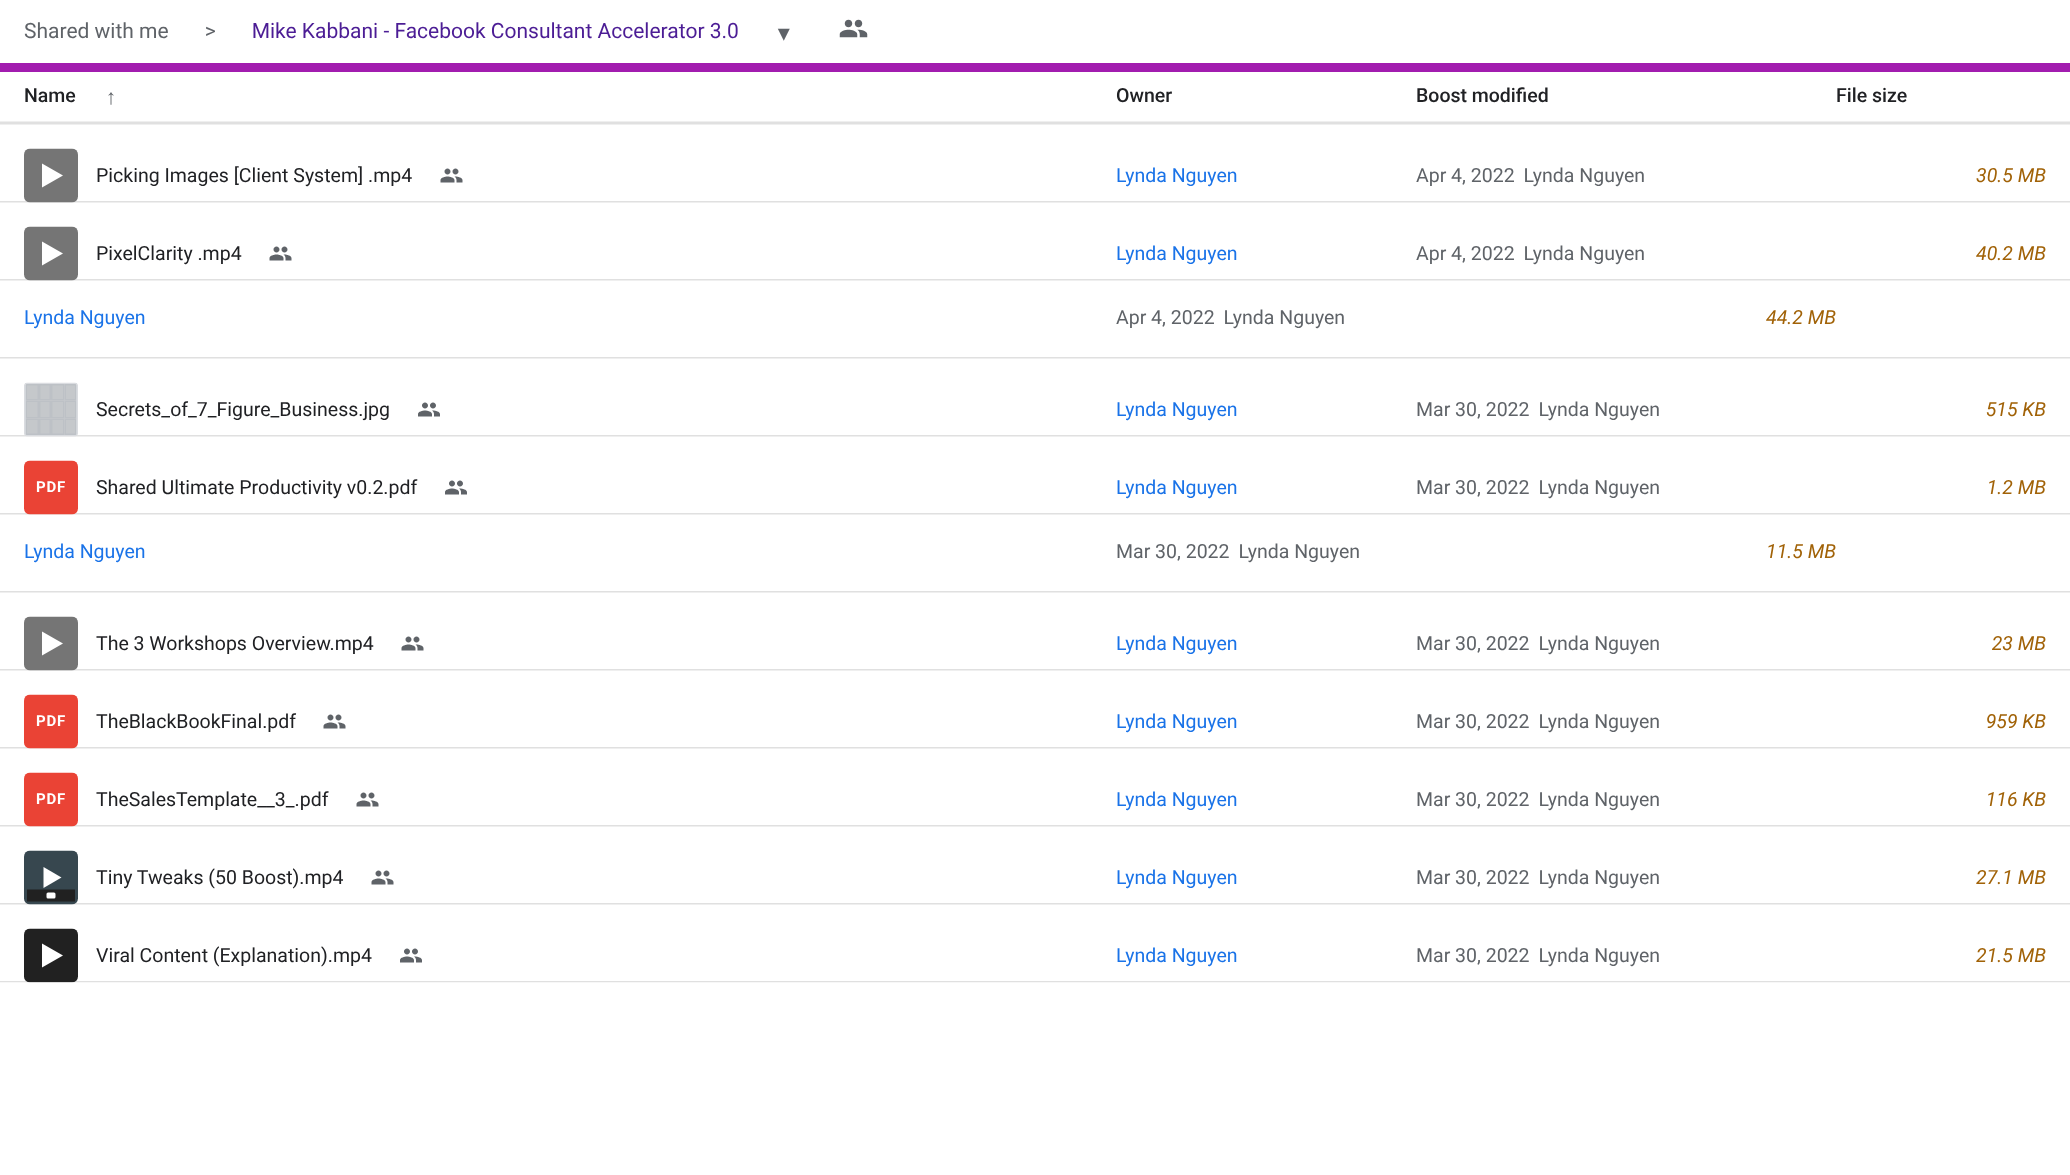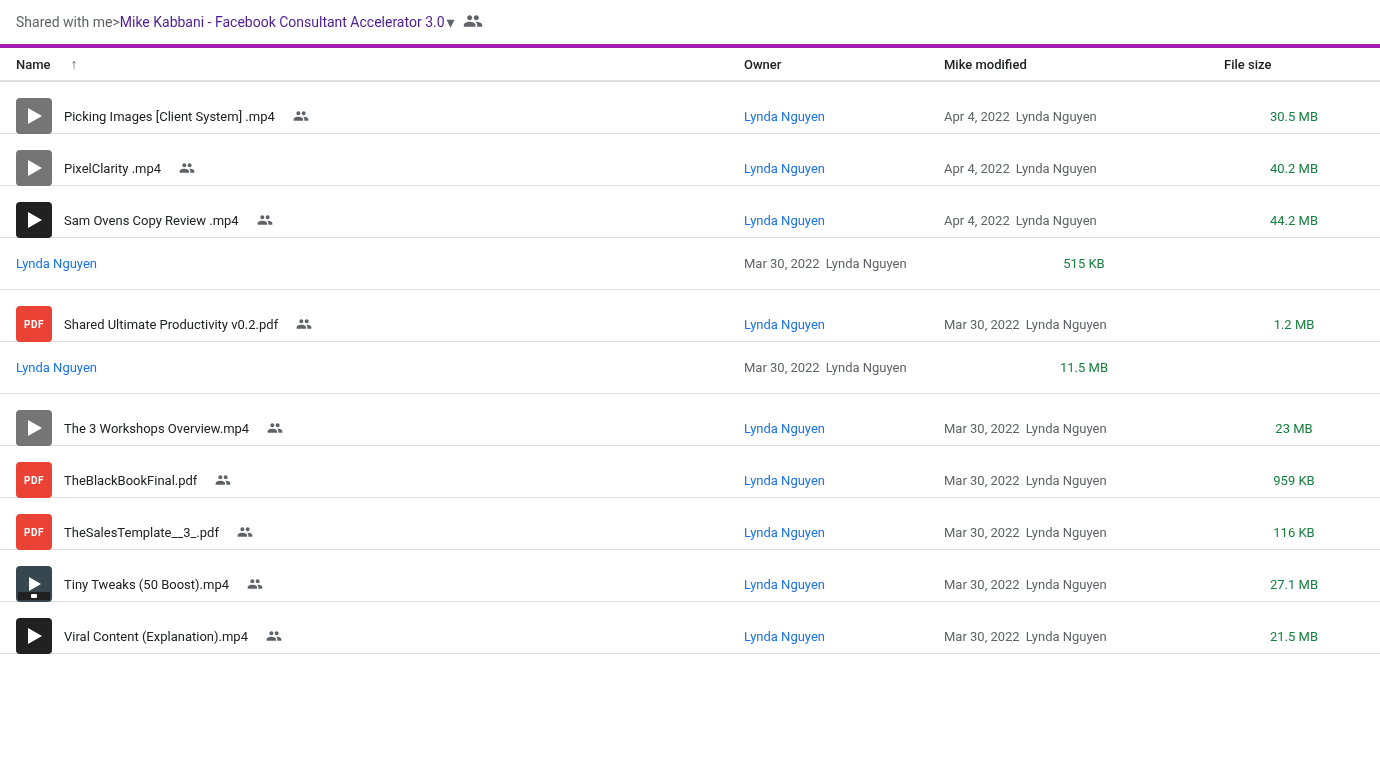--- a/index.html
+++ b/index.html
@@ -7,23 +7,23 @@
       font-family: 'Roboto', Arial, sans-serif;
       font-size: 14px;
       background: #fff;
       color: #202124;
     }
 
     .breadcrumb-bar {
       display: flex;
       align-items: center;
       padding: 8px 16px;
-      border-bottom: 4px solid #a21caf;
+      border-bottom: 6px solid #a21caf;
       height: 48px;
-      gap: 0;
+      gap: 24px;
     }
 
     .breadcrumb-link {
       color: #5f6368;
       font-size: 14px;
       cursor: pointer;
       text-decoration: none;
     }
 
     .breadcrumb-separator {
@@ -125,22 +125,23 @@
     .modified-date {
       color: #5f6368;
     }
 
     .modified-person {
       color: #5f6368;
     }
 
     .size-cell {
       font-size: 13px;
-      color: #15803d;
-      text-align: center;
+      color: #a16207;
+      text-align: right;
+      font-style: italic;
     }
   </style>
 </head>
 <body>
 
 <div class="breadcrumb-bar">
   <a class="breadcrumb-link">Shared with me</a>
   <span class="breadcrumb-separator">&gt;</span>
   <span class="breadcrumb-current">Mike Kabbani - Facebook Consultant Accelerator 3.0</span>
   <span class="breadcrumb-dropdown">▾</span>
@@ -152,21 +153,21 @@
 </div>
 
 <div class="table-container">
 
   <div class="table-header">
     <div class="col-name">
       <span>Name</span>
       <span class="sort-icon">↑</span>
     </div>
     <div>Owner</div>
-    <div>Mike modified</div>
+    <div>Boost modified</div>
     <div>File size</div>
   </div>
 
   <div id="table-body">
       <div class="table-row">
     <div class="file-name-cell">
       <div class="file-icon">
             <div style="width:36px;height:36px;background:#757575;border-radius:4px;display:flex;align-items:center;justify-content:center;">
         <div style="width:0;height:0;border-top:8px solid transparent;border-bottom:8px solid transparent;border-left:14px solid #fff;margin-left:2px;"></div>
       </div>
@@ -196,39 +197,50 @@
 </svg>
     </div>
     <div class="owner-cell">Lynda Nguyen</div>
     <div class="modified-cell">
       <span class="modified-date">Apr 4, 2022</span>
       <span class="modified-person">Lynda Nguyen</span>
     </div>
     <div class="size-cell">40.2 MB</div>
   </div>
       <div class="table-row">
-    <div class="file-name-cell">
-      <div class="file-icon">
-            <div style="width:36px;height:36px;background:#212121;border-radius:4px;display:flex;align-items:center;justify-content:center;">
-        <div style="width:0;height:0;border-top:8px solid transparent;border-bottom:8px solid transparent;border-left:14px solid #fff;margin-left:2px;"></div>
-      </div>
-          </div>
-      <span class="file-name-text">Sam Ovens Copy Review .mp4</span>
-      <svg width="16" height="16" viewBox="0 0 24 24" style="vertical-align:middle;margin-left:6px;flex-shrink:0;">
-  <path d="M16 11c1.66 0 2.99-1.34 2.99-3S17.66 5 16 5c-1.66 0-3 1.34-3 3s1.34 3 3 3zm-8 0c1.66 0 2.99-1.34 2.99-3S9.66 5 8 5C6.34 5 5 6.34 5 8s1.34 3 3 3zm0 2c-2.33 0-7 1.17-7 3.5V19h14v-2.5c0-2.33-4.67-3.5-7-3.5zm8 0c-.29 0-.62.02-.97.05 1.16.84 1.97 1.97 1.97 3.45V19h6v-2.5c0-2.33-4.67-3.5-7-3.5z" fill="#5f6368"></path>
-</svg>
-    </div>
     <div class="owner-cell">Lynda Nguyen</div>
     <div class="modified-cell">
       <span class="modified-date">Apr 4, 2022</span>
       <span class="modified-person">Lynda Nguyen</span>
     </div>
     <div class="size-cell">44.2 MB</div>
   </div>
       <div class="table-row">
+    <div class="file-name-cell">
+      <div class="file-icon">
+            <div style="width:36px;height:36px;background:#e8eaed;border:1px solid #dadce0;border-radius:2px;display:grid;grid-template-columns:repeat(4,1fr);grid-template-rows:repeat(3,1fr);overflow:hidden;">
+        <div style="border:0.5px solid #bdc1c6;background:#c5c8cb;"></div>
+              <div style="border:0.5px solid #bdc1c6;background:#c5c8cb;"></div>
+              <div style="border:0.5px solid #bdc1c6;background:#c5c8cb;"></div>
+              <div style="border:0.5px solid #bdc1c6;background:#c5c8cb;"></div>
+              <div style="border:0.5px solid #bdc1c6;background:#c5c8cb;"></div>
+              <div style="border:0.5px solid #bdc1c6;background:#c5c8cb;"></div>
+              <div style="border:0.5px solid #bdc1c6;background:#c5c8cb;"></div>
+              <div style="border:0.5px solid #bdc1c6;background:#c5c8cb;"></div>
+              <div style="border:0.5px solid #bdc1c6;background:#c5c8cb;"></div>
+              <div style="border:0.5px solid #bdc1c6;background:#c5c8cb;"></div>
+              <div style="border:0.5px solid #bdc1c6;background:#c5c8cb;"></div>
+              <div style="border:0.5px solid #bdc1c6;background:#c5c8cb;"></div>
+      </div>
+          </div>
+      <span class="file-name-text">Secrets_of_7_Figure_Business.jpg</span>
+      <svg width="16" height="16" viewBox="0 0 24 24" style="vertical-align:middle;margin-left:6px;flex-shrink:0;">
+  <path d="M16 11c1.66 0 2.99-1.34 2.99-3S17.66 5 16 5c-1.66 0-3 1.34-3 3s1.34 3 3 3zm-8 0c1.66 0 2.99-1.34 2.99-3S9.66 5 8 5C6.34 5 5 6.34 5 8s1.34 3 3 3zm0 2c-2.33 0-7 1.17-7 3.5V19h14v-2.5c0-2.33-4.67-3.5-7-3.5zm8 0c-.29 0-.62.02-.97.05 1.16.84 1.97 1.97 1.97 3.45V19h6v-2.5c0-2.33-4.67-3.5-7-3.5z" fill="#5f6368"></path>
+</svg>
+    </div>
     <div class="owner-cell">Lynda Nguyen</div>
     <div class="modified-cell">
       <span class="modified-date">Mar 30, 2022</span>
       <span class="modified-person">Lynda Nguyen</span>
     </div>
     <div class="size-cell">515 KB</div>
   </div>
       <div class="table-row">
     <div class="file-name-cell">
       <div class="file-icon">

